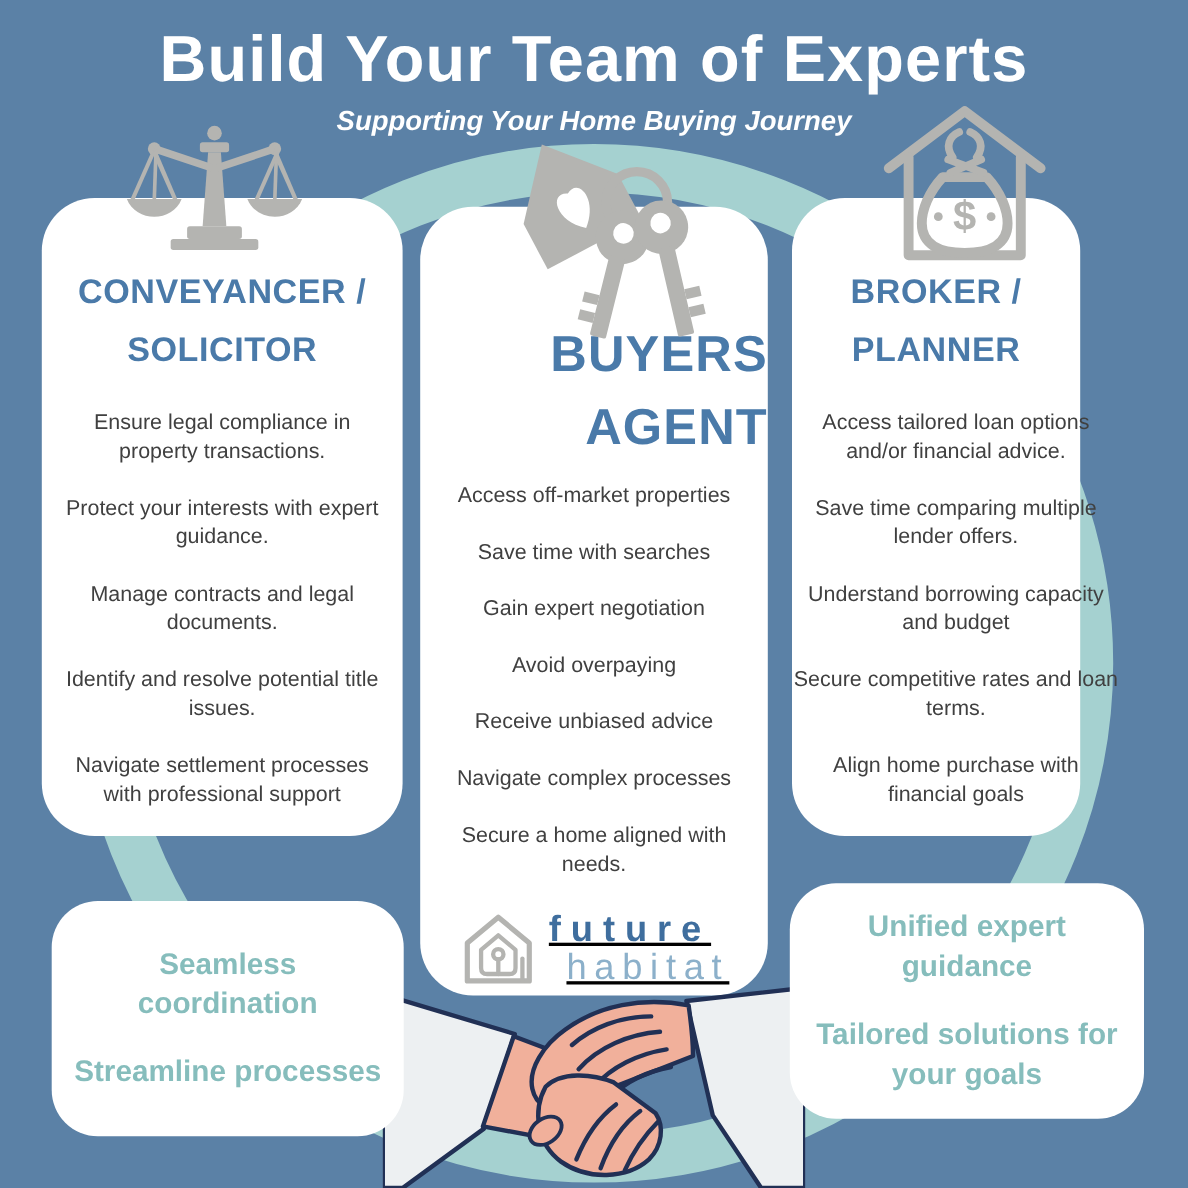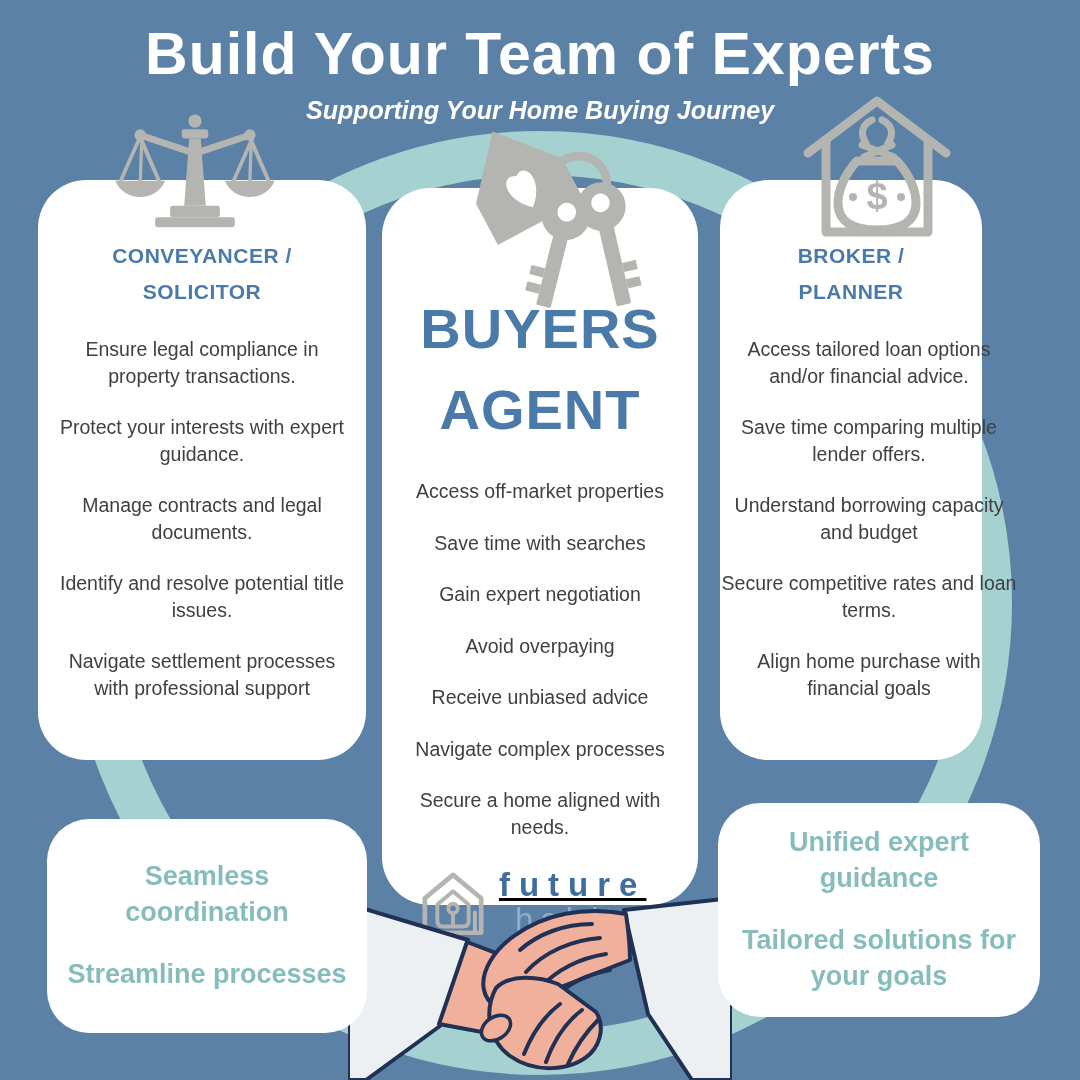--- a/index.html
+++ b/index.html
@@ -6,25 +6,25 @@
   body{width:1080px;height:1080px;overflow:hidden;font-family:"Liberation Sans",sans-serif;}
   .canvas{position:relative;width:1080px;height:1080px;background:var(--background);overflow:hidden;}
   .ring{position:absolute;left:0;top:0;z-index:1;}
   .hdr{position:absolute;left:0;top:0;width:100%;text-align:center;z-index:2;}
   .title{margin:0;padding-top:20px;font-size:59px;font-weight:bold;color:var(--title_white);letter-spacing:1px;}
   .subtitle{margin-top:8px;font-size:25px;font-weight:bold;font-style:italic;color:var(--title_white);}
   .card{position:absolute;background:var(--card_bg);border-radius:48px;z-index:2;text-align:center;box-sizing:border-box;}
   .card-left{left:38px;top:180px;width:328px;height:580px;padding-top:58px;}
   .card-center{left:382px;top:188px;width:316px;height:717px;padding-top:100px;}
   .card-right{left:720px;top:180px;width:262px;height:580px;padding-top:58px;}
-  .card h2{margin:0;color:var(--heading_blue);font-size:21px;line-height:1.72;letter-spacing:.5px;}
+  .card h2{margin:0;color:var(--heading_blue);font-size:31px;line-height:1.72;letter-spacing:.5px;}
   .card h2 span{display:block;}
-  .card-center h2{font-size:56px;line-height:1.45;letter-spacing:1px;}
+  .card-center h2{font-size:46px;line-height:1.45;letter-spacing:1px;text-align:right;}
   .items{margin-top:26px;}
-  .card-center .items{margin-top:28px;}
+  .card-center .items{margin-top:16px;}
   .items p{width:298px;margin:0 auto 25px;font-size:19.5px;line-height:1.36;color:var(--body_text);}
   .card-center .items p{width:292px;}
   .benefit{position:absolute;top:803px;height:214px;border-radius:42px;background:var(--card_bg);z-index:5;
            display:flex;flex-direction:column;justify-content:center;align-items:center;gap:26px;}
   .benefit-left{left:47px;width:320px;margin-top:16px;}
   .benefit-right{left:718px;width:322px;}
   .benefit p{margin:0;width:282px;font-size:27px;font-weight:bold;color:var(--teal_text);line-height:1.33;text-align:center;}
   .icon{position:absolute;z-index:3;}
   .icon-scales{left:112px;top:104px;}
   .icon-keys{left:452px;top:104px;}

